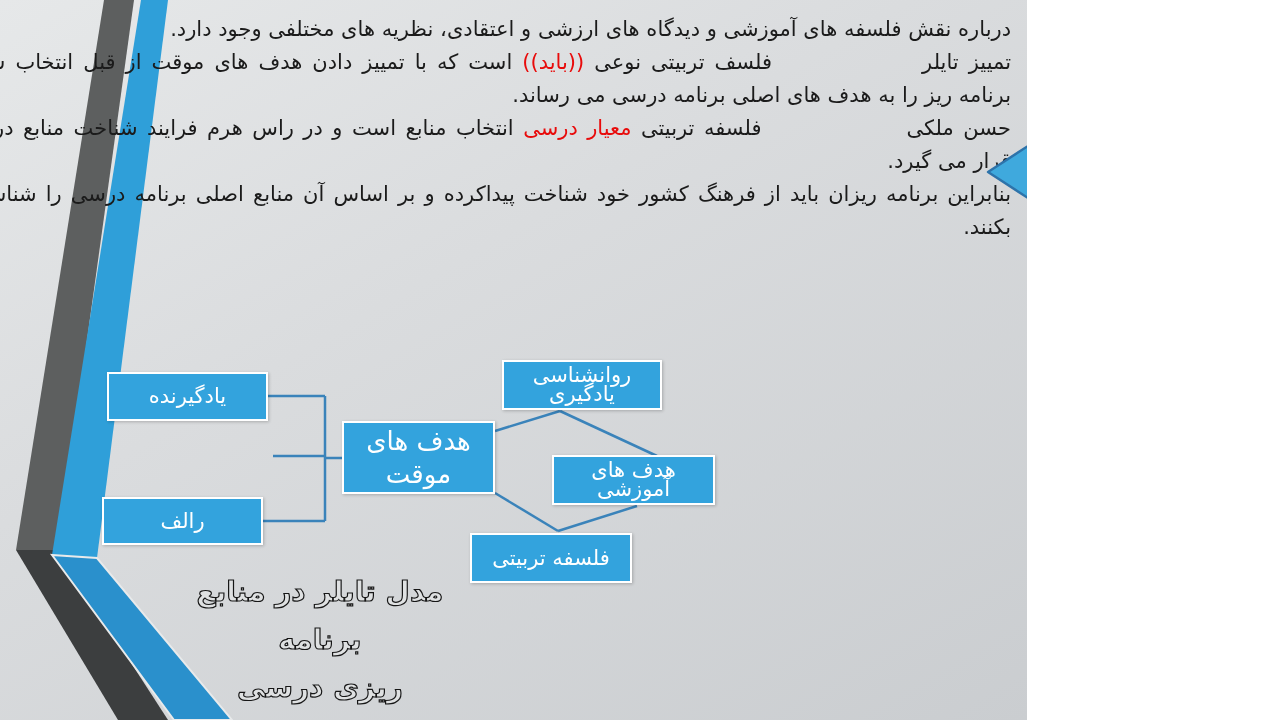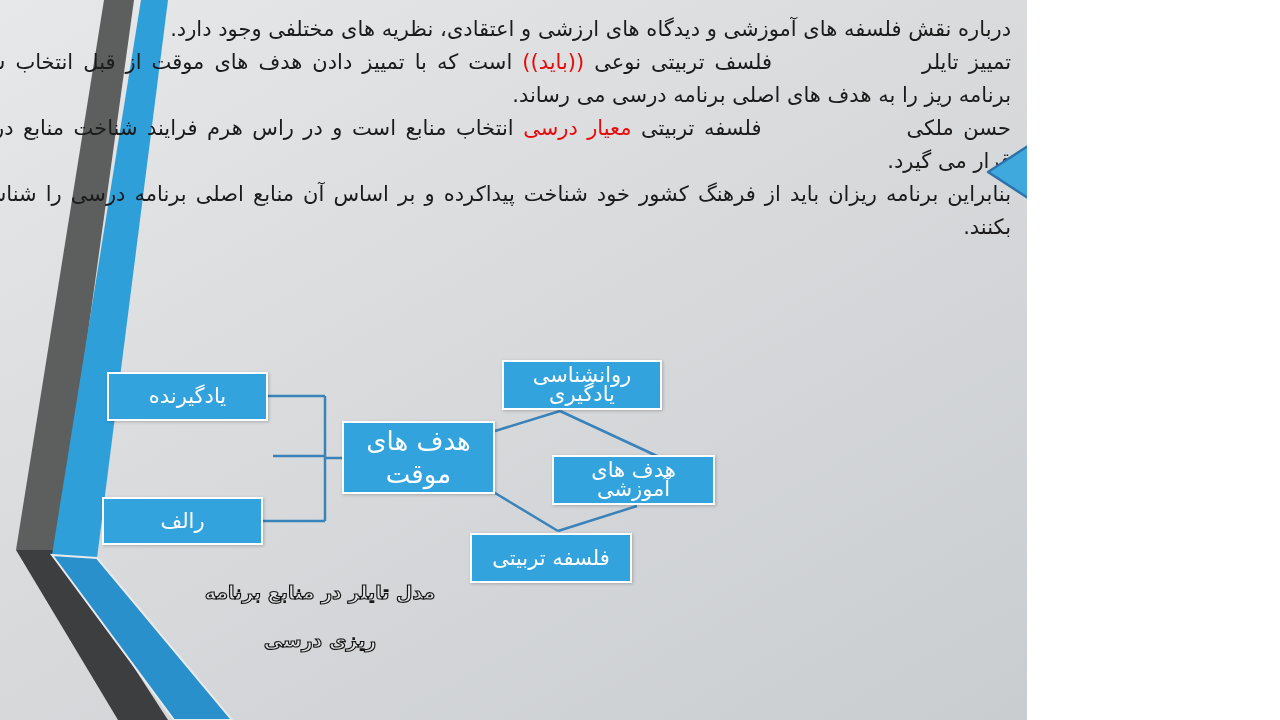--- a/index.html
+++ b/index.html
@@ -40,21 +40,21 @@
   .box-knowledge{left:110px;top:433px;width:163px;height:47px;}
   .box-society{left:102px;top:497px;width:161px;height:48px;}
   .box-temp{left:342px;top:421px;width:153px;height:73px;font-size:26px;line-height:33px;}
   .box-psych{left:502px;top:360px;width:160px;height:50px;}
   .box-edugoals{left:552px;top:455px;width:163px;height:50px;}
   .box-philosophy{left:470px;top:533px;width:162px;height:50px;}
   
   .caption{
     position:absolute;left:170px;top:568px;width:300px;z-index:2;
     direction:rtl;text-align:center;white-space:pre-line;
-    font-size:19px;line-height:48px;font-weight:bold;
+    font-size:28px;line-height:48px;font-weight:bold;
     color:#dfe1e2;-webkit-text-stroke:1.2px #161616;
   }
   @supports not (-webkit-text-stroke:1px #000){ .caption{color:#1a1a1a;} }
 </style>
 </head>
 <body>
 
 <div class="slide">
 
   <svg class="stripes" width="1280" height="720" viewBox="0 0 1280 720" aria-hidden="true">

